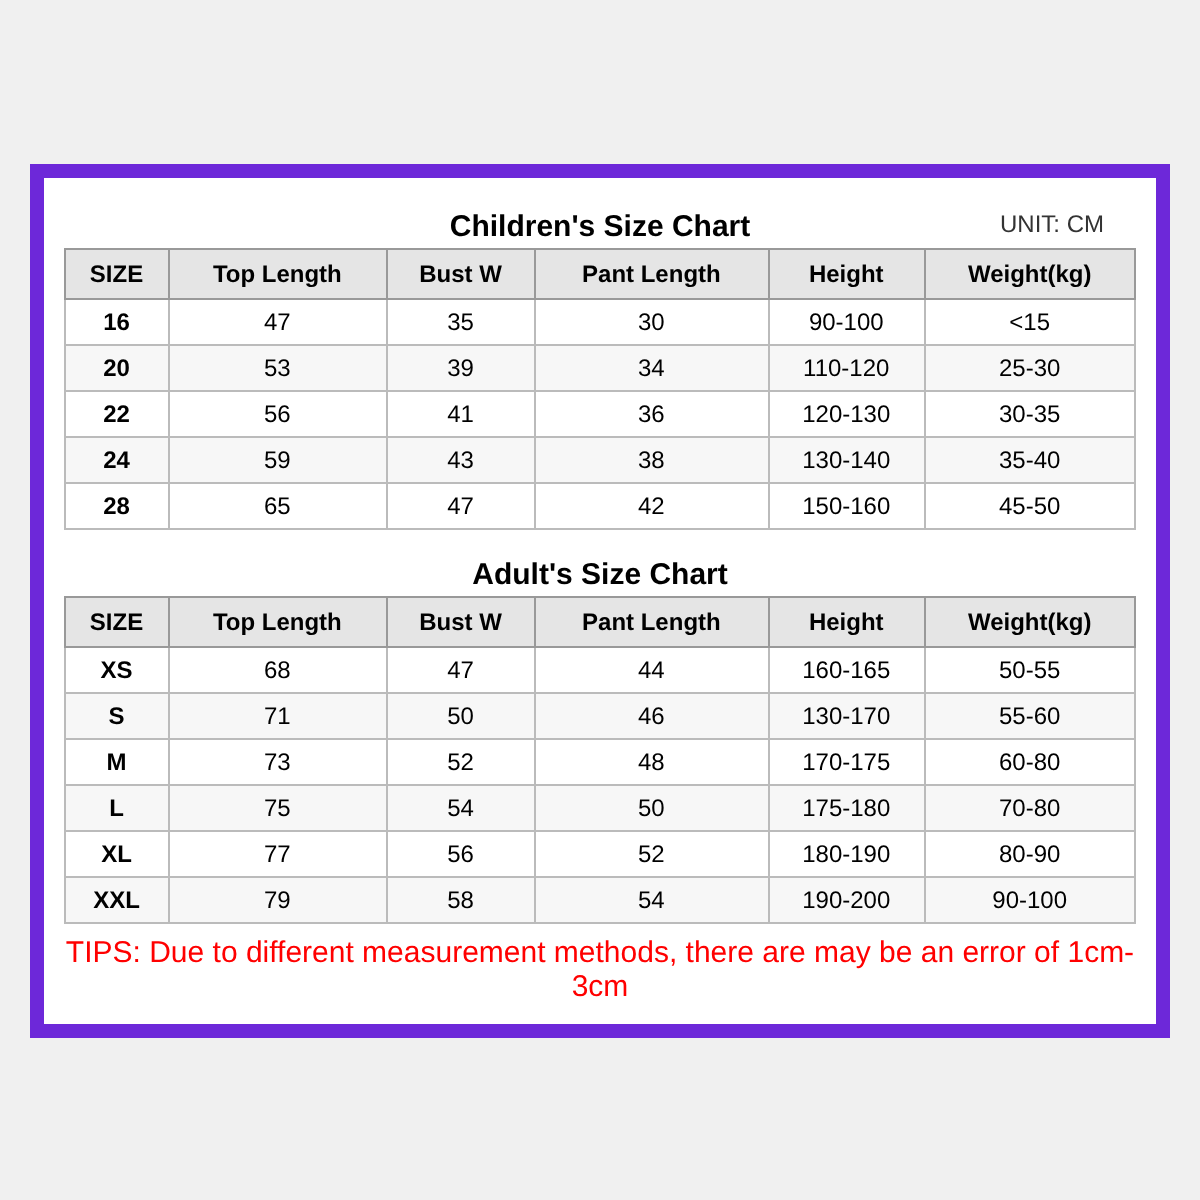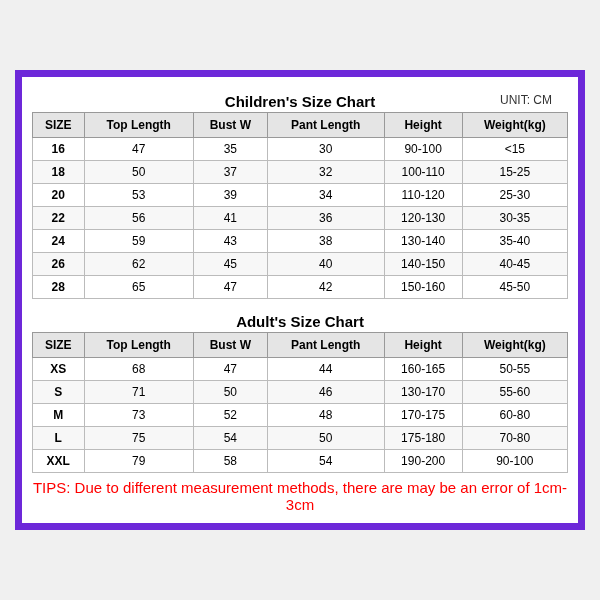--- a/index.html
+++ b/index.html
@@ -92,28 +92,20 @@
     <tbody id="children-tbody">
     <tr>
           <td>16</td>
           <td>47</td>
           <td>35</td>
           <td>30</td>
           <td>90-100</td>
           <td>&lt;15</td>
         </tr>
         <tr>
-          <td>18</td>
-          <td>50</td>
-          <td>37</td>
-          <td>32</td>
-          <td>100-110</td>
-          <td>15-25</td>
-        </tr>
-        <tr>
           <td>20</td>
           <td>53</td>
           <td>39</td>
           <td>34</td>
           <td>110-120</td>
           <td>25-30</td>
         </tr>
         <tr>
           <td>22</td>
           <td>56</td>
@@ -122,28 +114,20 @@
           <td>120-130</td>
           <td>30-35</td>
         </tr>
         <tr>
           <td>24</td>
           <td>59</td>
           <td>43</td>
           <td>38</td>
           <td>130-140</td>
           <td>35-40</td>
-        </tr>
-        <tr>
-          <td>26</td>
-          <td>62</td>
-          <td>45</td>
-          <td>40</td>
-          <td>140-150</td>
-          <td>40-45</td>
         </tr>
         <tr>
           <td>28</td>
           <td>65</td>
           <td>47</td>
           <td>42</td>
           <td>150-160</td>
           <td>45-50</td>
         </tr>
       </tbody>
@@ -190,20 +174,28 @@
         </tr>
         <tr>
           <td>L</td>
           <td>75</td>
           <td>54</td>
           <td>50</td>
           <td>175-180</td>
           <td>70-80</td>
         </tr>
         <tr>
+          <td>XL</td>
+          <td>77</td>
+          <td>56</td>
+          <td>52</td>
+          <td>180-190</td>
+          <td>80-90</td>
+        </tr>
+        <tr>
           <td>XXL</td>
           <td>79</td>
           <td>58</td>
           <td>54</td>
           <td>190-200</td>
           <td>90-100</td>
         </tr>
       </tbody>
   </table>
 

